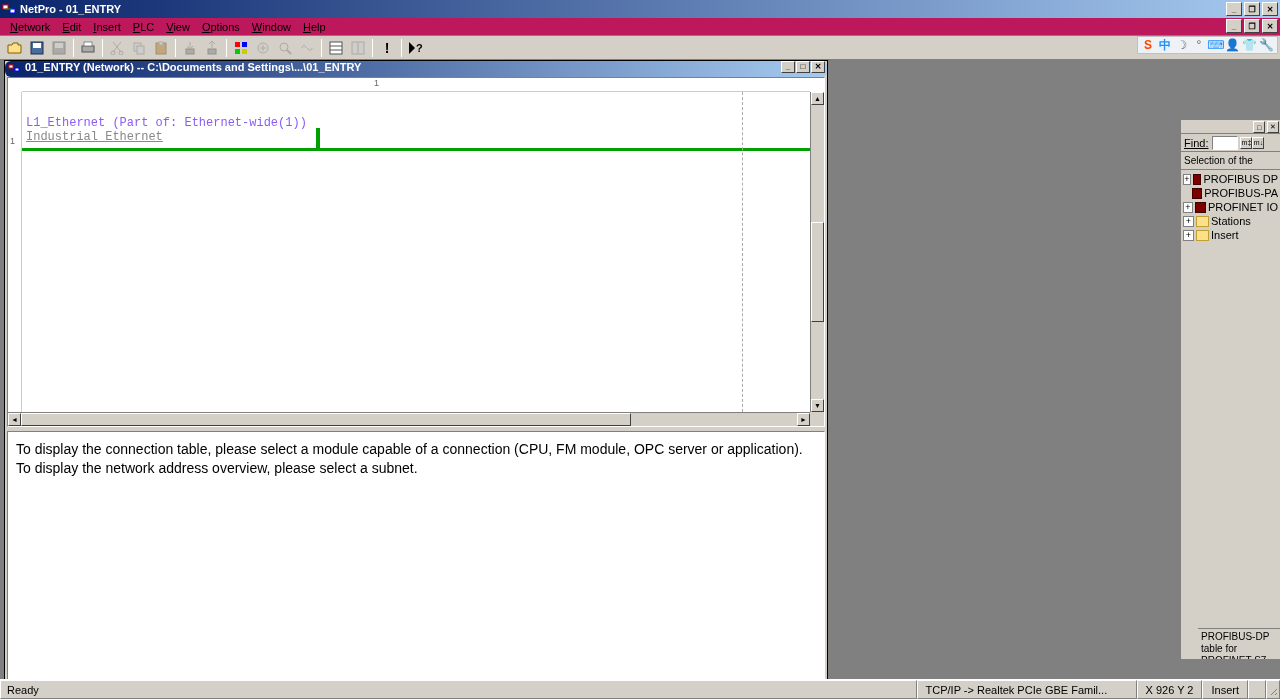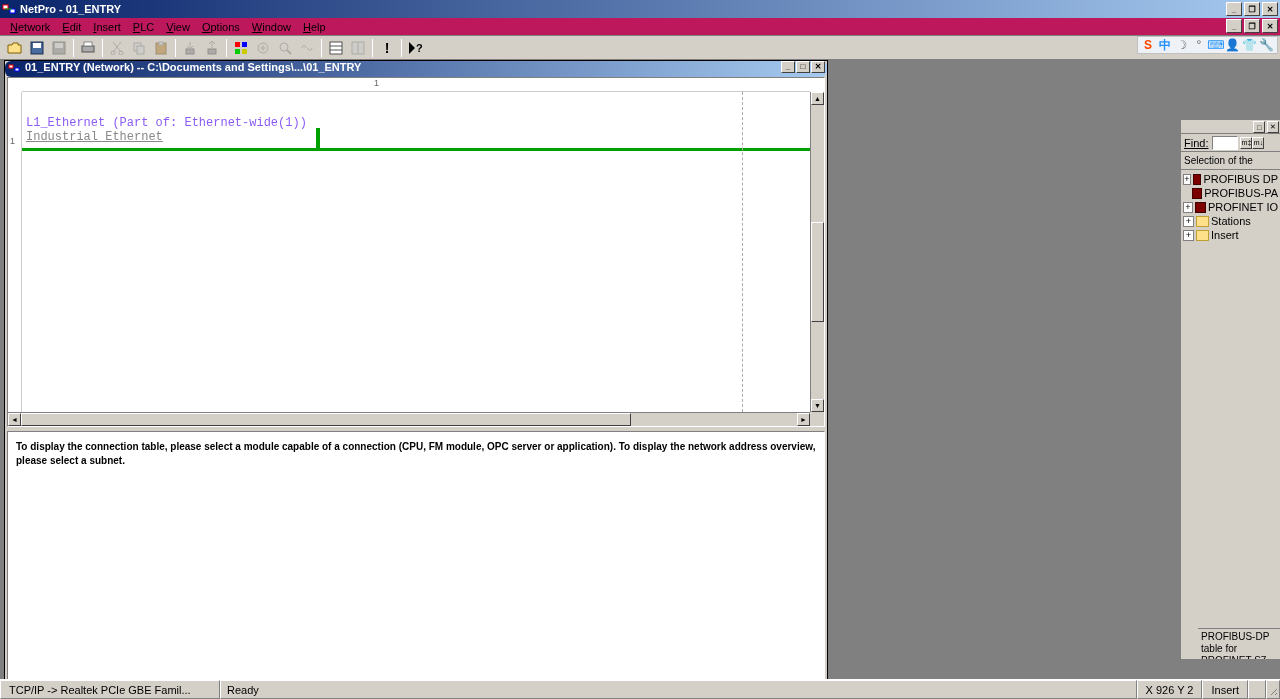--- a/index.html
+++ b/index.html
@@ -48,21 +48,21 @@
 .node-marker { position: absolute; top: 36px; left: 294px; width: 4px; height: 20px; background: #00a000; }
 .page-boundary-h { position: absolute; top: 0; bottom: 0; left: 720px; width: 0; border-left: 1px dashed #aaa; }
 .scrollbar-v { position: absolute; top: 14px; right: 0; width: 14px; bottom: 14px; background: #d4d0c8; border-left: 1px solid #808080; }
 .sb-btn { width: 13px; height: 13px; background: #d4d0c8; border: 1px solid #fff; border-right-color: #404040; border-bottom-color: #404040; font-size: 7px; display: flex; align-items: center; justify-content: center; color: #000; }
 .sb-thumb-v { position: absolute; top: 130px; left: 0; width: 13px; height: 100px; background: #d4d0c8; border: 1px solid #fff; border-right-color: #404040; border-bottom-color: #404040; }
 .scrollbar-h { position: absolute; bottom: 0; left: 0; right: 14px; height: 14px; background: #d4d0c8; border-top: 1px solid #808080; display: flex; }
 .sb-thumb-h { width: 610px; height: 13px; background: #d4d0c8; border: 1px solid #fff; border-right-color: #404040; border-bottom-color: #404040; }
 .scroll-corner { position: absolute; bottom: 0; right: 0; width: 14px; height: 14px; background: #d4d0c8; }
 
 
-.info-panel { position: absolute; top: 370px; left: 2px; right: 2px; bottom: 2px; border: 1px solid #808080; border-right-color: #fff; border-bottom-color: #fff; background: #fff; padding: 8px; font-size: 10px; font-weight: bold; line-height: 1.35; }
+.info-panel { position: absolute; top: 370px; left: 2px; right: 2px; bottom: 2px; border: 1px solid #808080; border-right-color: #fff; border-bottom-color: #fff; background: #fff; padding: 8px; font-size: 14px; font-weight: normal; line-height: 1.35; }
 
 
 .sidebar { position: absolute; top: 60px; right: 0; width: 100px; bottom: 20px; background: #d4d0c8; border-left: 1px solid #808080; }
 .sidebar-tb { height: 14px; display: flex; justify-content: flex-end; gap: 2px; padding: 1px; border-bottom: 1px solid #808080; }
 .sb-mini-btn { width: 12px; height: 12px; background: #d4d0c8; border: 1px solid #fff; border-right-color: #404040; border-bottom-color: #404040; font-size: 7px; display: flex; align-items: center; justify-content: center; }
 .find-row { display: flex; align-items: center; padding: 2px 3px; height: 18px; border-bottom: 1px solid #808080; }
 .find-label { font-size: 11px; text-decoration: underline; }
 .find-input { width: 26px; height: 14px; border: 1px solid #808080; border-right-color: #fff; border-bottom-color: #fff; background: #fff; margin-left: 4px; font-size: 10px; }
 .sel-label { font-size: 10px; padding: 3px; border-bottom: 1px solid #808080; }
 .tree { padding: 2px; font-family: "MS Sans Serif", Arial; font-size: 11px; }
@@ -334,22 +334,22 @@
 
     <div class="sidebar-desc">
       <div>PROFIBUS-DP</div>
       <div>table for</div>
       <div>PROFINET S7, M7,</div>
     </div>
   </div>
 </div>
 
 <div class="statusbar">
+  <div class="status-cell status-main">Ready</div>
   <div class="status-cell status-fixed" style="width:220px">TCP/IP -&gt; Realtek PCIe GBE Famil...</div>
-  <div class="status-cell status-main">Ready</div>
   <div class="status-cell status-fixed">X 926  Y 2</div>
   <div class="status-cell status-fixed">Insert</div>
   <div class="status-cell status-fixed" style="width:18px"></div>
   <div class="status-cell status-fixed" style="width:14px;padding:2px">
       <svg width="12" height="12">
         <line x1="2" y1="11" x2="11" y2="2" stroke="#808080"></line>
         <line x1="6" y1="11" x2="11" y2="6" stroke="#808080"></line>
         <line x1="10" y1="11" x2="11" y2="10" stroke="#808080"></line>
       </svg>
     </div>

